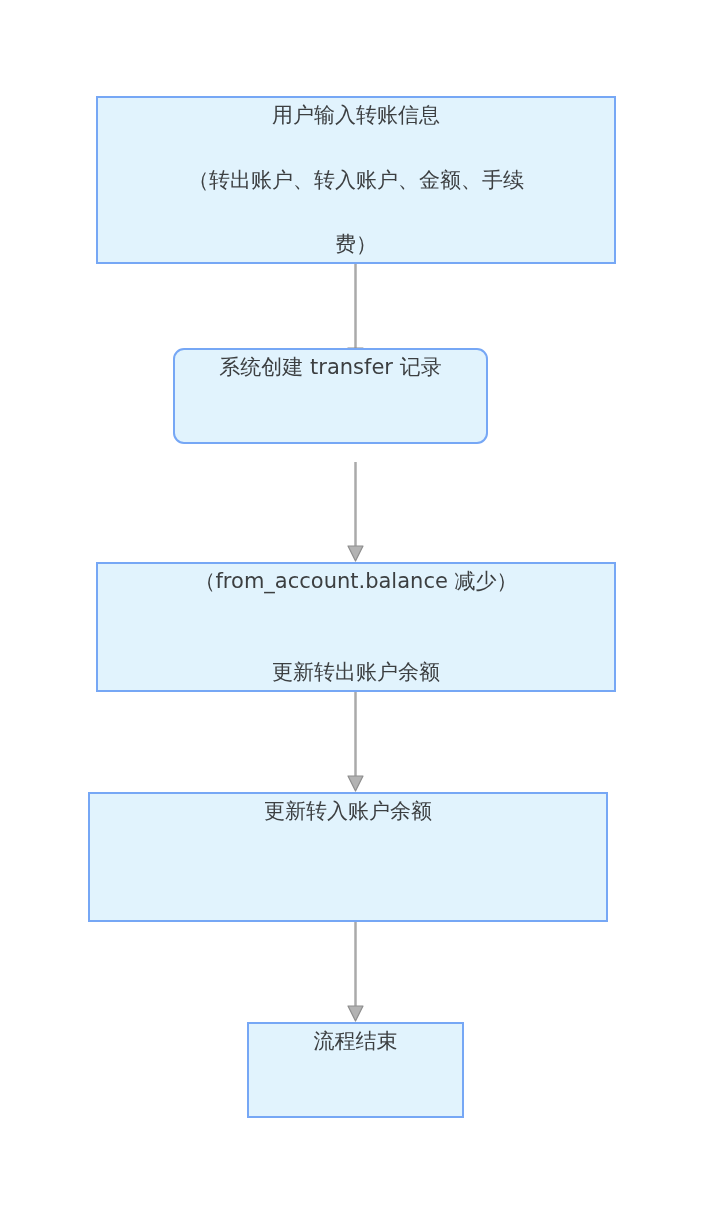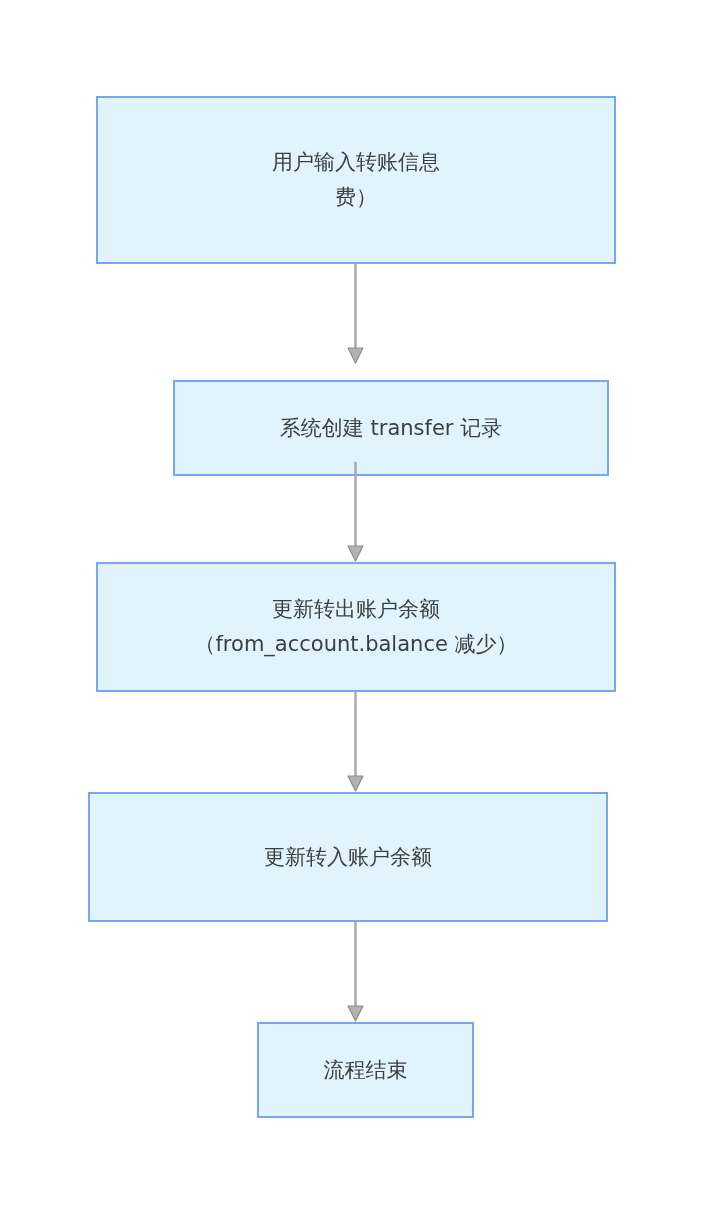--- a/index.html
+++ b/index.html
@@ -23,33 +23,33 @@
     height: 1216px;
     background: var(--canvas-bg);
     overflow: hidden;
   }
   .node {
     position: absolute;
     background: var(--node-fill);
     border: 2px solid var(--node-border);
     display: flex;
     flex-direction: column;
-    justify-content: center;
+    justify-content: space-between;
     align-items: center;
     text-align: center;
     font-size: 21px;
     line-height: 35px;
     color: var(--node-text);
     padding: 0 10px;
   }
   #node-1 { left: 96px;  top: 96px;   width: 520px; height: 168px; }
-  #node-2 { left: 173px; top: 380px;  width: 436px; height: 96px;  }
+  #node-2 { left: 173px; top: 348px;  width: 315px; height: 96px; border-radius: 11px;  }
   #node-3 { left: 96px;  top: 562px;  width: 520px; height: 130px; }
   #node-4 { left: 88px;  top: 792px;  width: 520px; height: 130px; }
-  #node-5 { left: 257px; top: 1022px; width: 217px; height: 96px;  }
+  #node-5 { left: 247px; top: 1022px; width: 217px; height: 96px;  }
 
   svg.arrow {
     position: absolute;
     left: 346px;
     width: 19px;
     height: 100px;
     overflow: visible;
     display: block;
   }
   #arrow-1 { top: 264px; }
@@ -68,40 +68,41 @@
     stroke-linejoin: round;
   }
 </style>
 </head>
 <body>
 
 <div class="canvas">
 
   <div class="node" id="node-1">
     <div class="line">用户输入转账信息</div>
+    <div class="line">（转出账户、转入账户、金额、手续</div>
     <div class="line">费）</div>
   </div>
 
   <svg class="arrow" id="arrow-1" viewBox="0 0 19 100" aria-hidden="true">
     <line class="arrow-shaft" x1="9.5" y1="0" x2="9.5" y2="85"></line>
     <polygon class="arrow-head" points="2,84 17,84 9.5,99"></polygon>
   </svg>
 
   <div class="node" id="node-2">
     <div class="line">系统创建 transfer 记录</div>
   </div>
 
   <svg class="arrow" id="arrow-2" viewBox="0 0 19 100" aria-hidden="true">
     <line class="arrow-shaft" x1="9.5" y1="0" x2="9.5" y2="85"></line>
     <polygon class="arrow-head" points="2,84 17,84 9.5,99"></polygon>
   </svg>
 
   <div class="node" id="node-3">
+    <div class="line">（from_account.balance 减少）</div>
     <div class="line">更新转出账户余额</div>
-    <div class="line">（from_account.balance 减少）</div>
   </div>
 
   <svg class="arrow" id="arrow-3" viewBox="0 0 19 100" aria-hidden="true">
     <line class="arrow-shaft" x1="9.5" y1="0" x2="9.5" y2="85"></line>
     <polygon class="arrow-head" points="2,84 17,84 9.5,99"></polygon>
   </svg>
 
   <div class="node" id="node-4">
     <div class="line">更新转入账户余额</div>
   </div>

